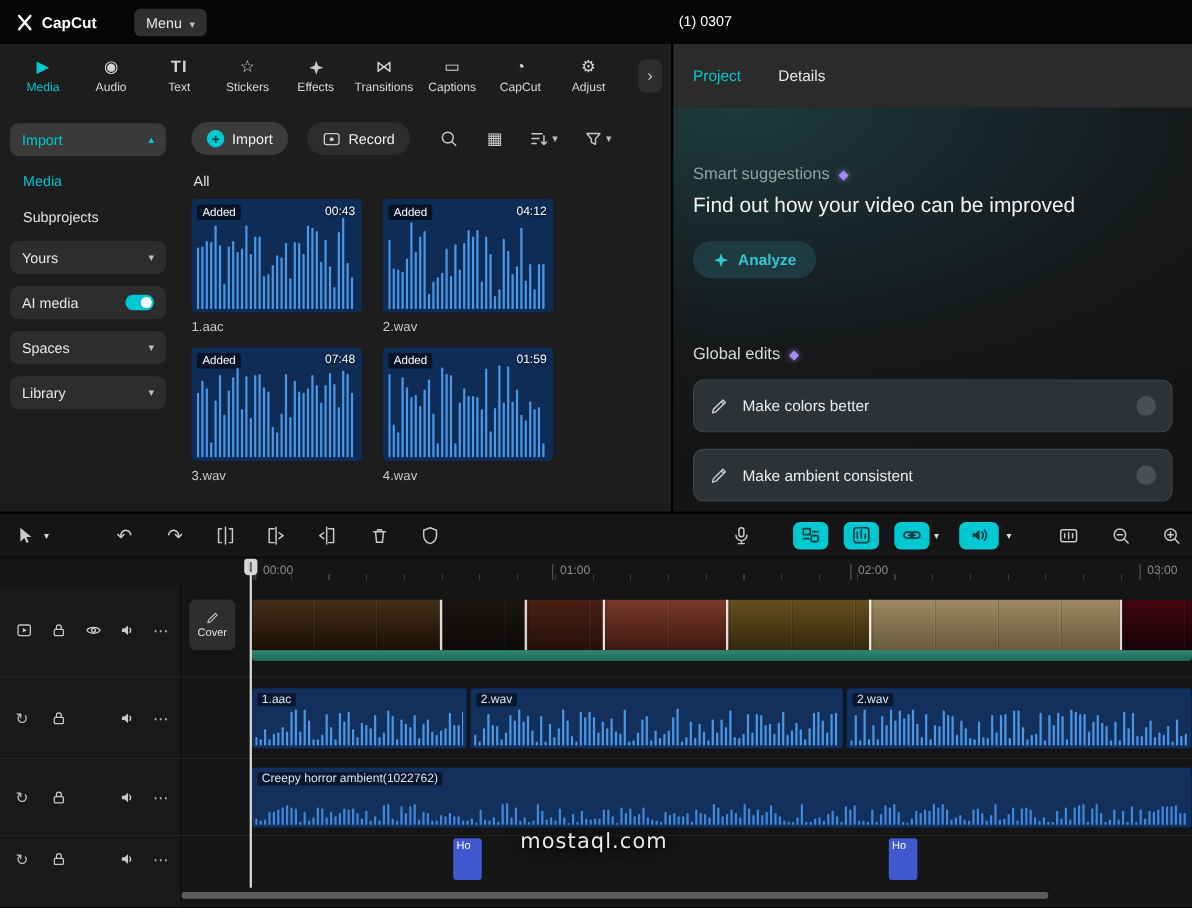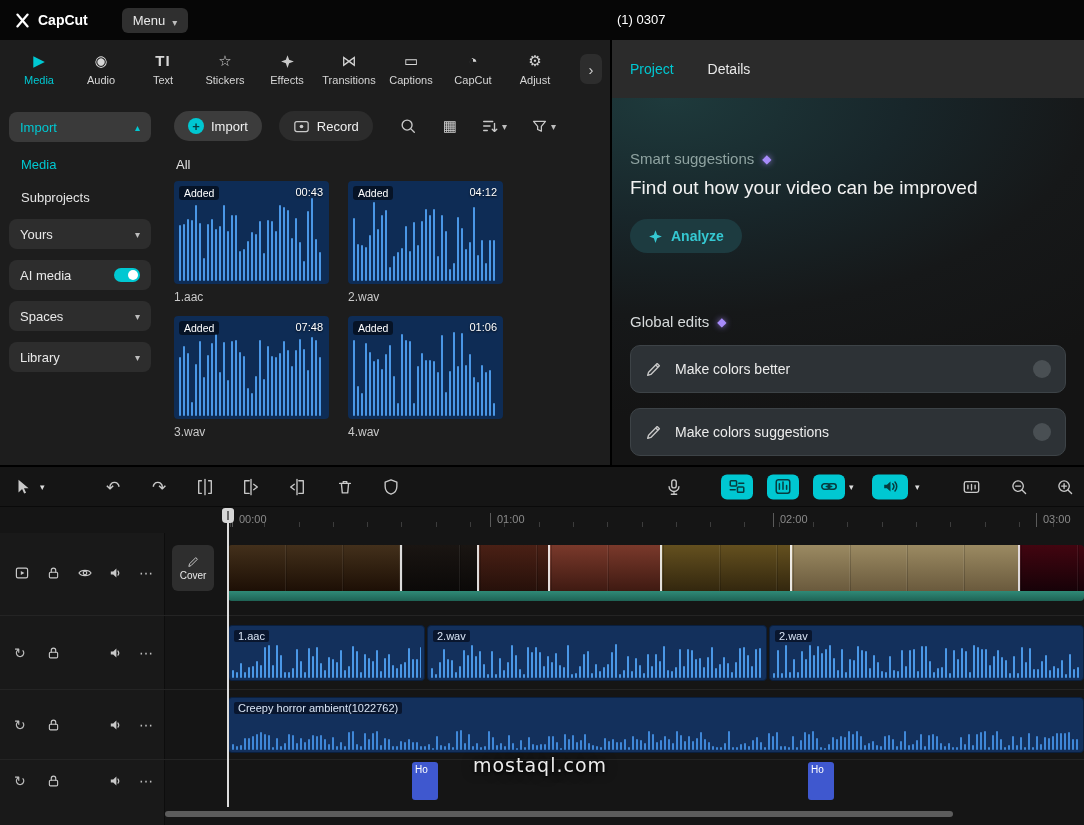--- a/index.html
+++ b/index.html
@@ -410,21 +410,21 @@
                 <i style="height: 94%;"></i>
                 <i style="height: 90%;"></i>
                 <i style="height: 70%;"></i>
               </div>
           </div>
           <div class="name">3.wav</div>
         </div>
         <div class="card">
           <div class="thumb">
             <span class="badge">Added</span>
-            <span class="duration">01:06</span>
+            <span class="duration">01:59</span>
             <div class="wave">
                 <i style="height: 90%;"></i>
                 <i style="height: 36%;"></i>
                 <i style="height: 27%;"></i>
                 <i style="height: 87%;"></i>
                 <i style="height: 76%;"></i>
                 <i style="height: 66%;"></i>
                 <i style="height: 68%;"></i>
                 <i style="height: 56%;"></i>
                 <i style="height: 74%;"></i>
@@ -495,21 +495,21 @@
       </span>
       <span>Make colors better</span>
       <span class="ge-knob"></span>
     </div>
     <div class="ge-card">
       <span>
         <svg width="18" height="18" viewBox="0 0 20 20">
             <path class="si" d="M3 17 L4 13.5 L13.5 4 L16 6.5 L6.5 16 Z M12 5.5 L14.5 8"></path>
           </svg>
       </span>
-      <span>Make colors suggestions</span>
+      <span>Make ambient consistent</span>
       <span class="ge-knob"></span>
     </div>
   </div>
 </div>
 
 <div id="timeline" class="abs">
 
   <div class="tl-toolbar">
     <button class="tbtn" style="left:14px;">
       <svg width="18" height="18" viewBox="0 0 20 20">
@@ -600,21 +600,21 @@
       <svg width="18" height="18" viewBox="0 0 20 20">
           <circle class="si" cx="9" cy="9" r="5.8"></circle>
           <path class="si" d="M13.3 13.3 L17.3 17.3 M6.3 9 H11.7 M9 6.3 V11.7"></path>
         </svg>
     </button>
   </div>
 
   <div class="tl-ruler">
     <div class="minor-ticks"></div>
     <span class="rtick" style="left:232px;">00:00</span>
-    <span class="rtick" style="left:490px;text-align:center;">01:00</span>
+    <span class="rtick" style="left:502px;text-align:center;">01:00</span>
     <span class="rtick" style="left:773px;">02:00</span>
     <span class="rtick" style="left:1036px;">03:00</span>
   </div>
 
   <div class="tl-tracks">
     <div class="header-col"></div>
     <div class="rowline" style="top:82px;"></div>
     <div class="rowline" style="top:156px;"></div>
     <div class="rowline" style="top:226px;"></div>
 

